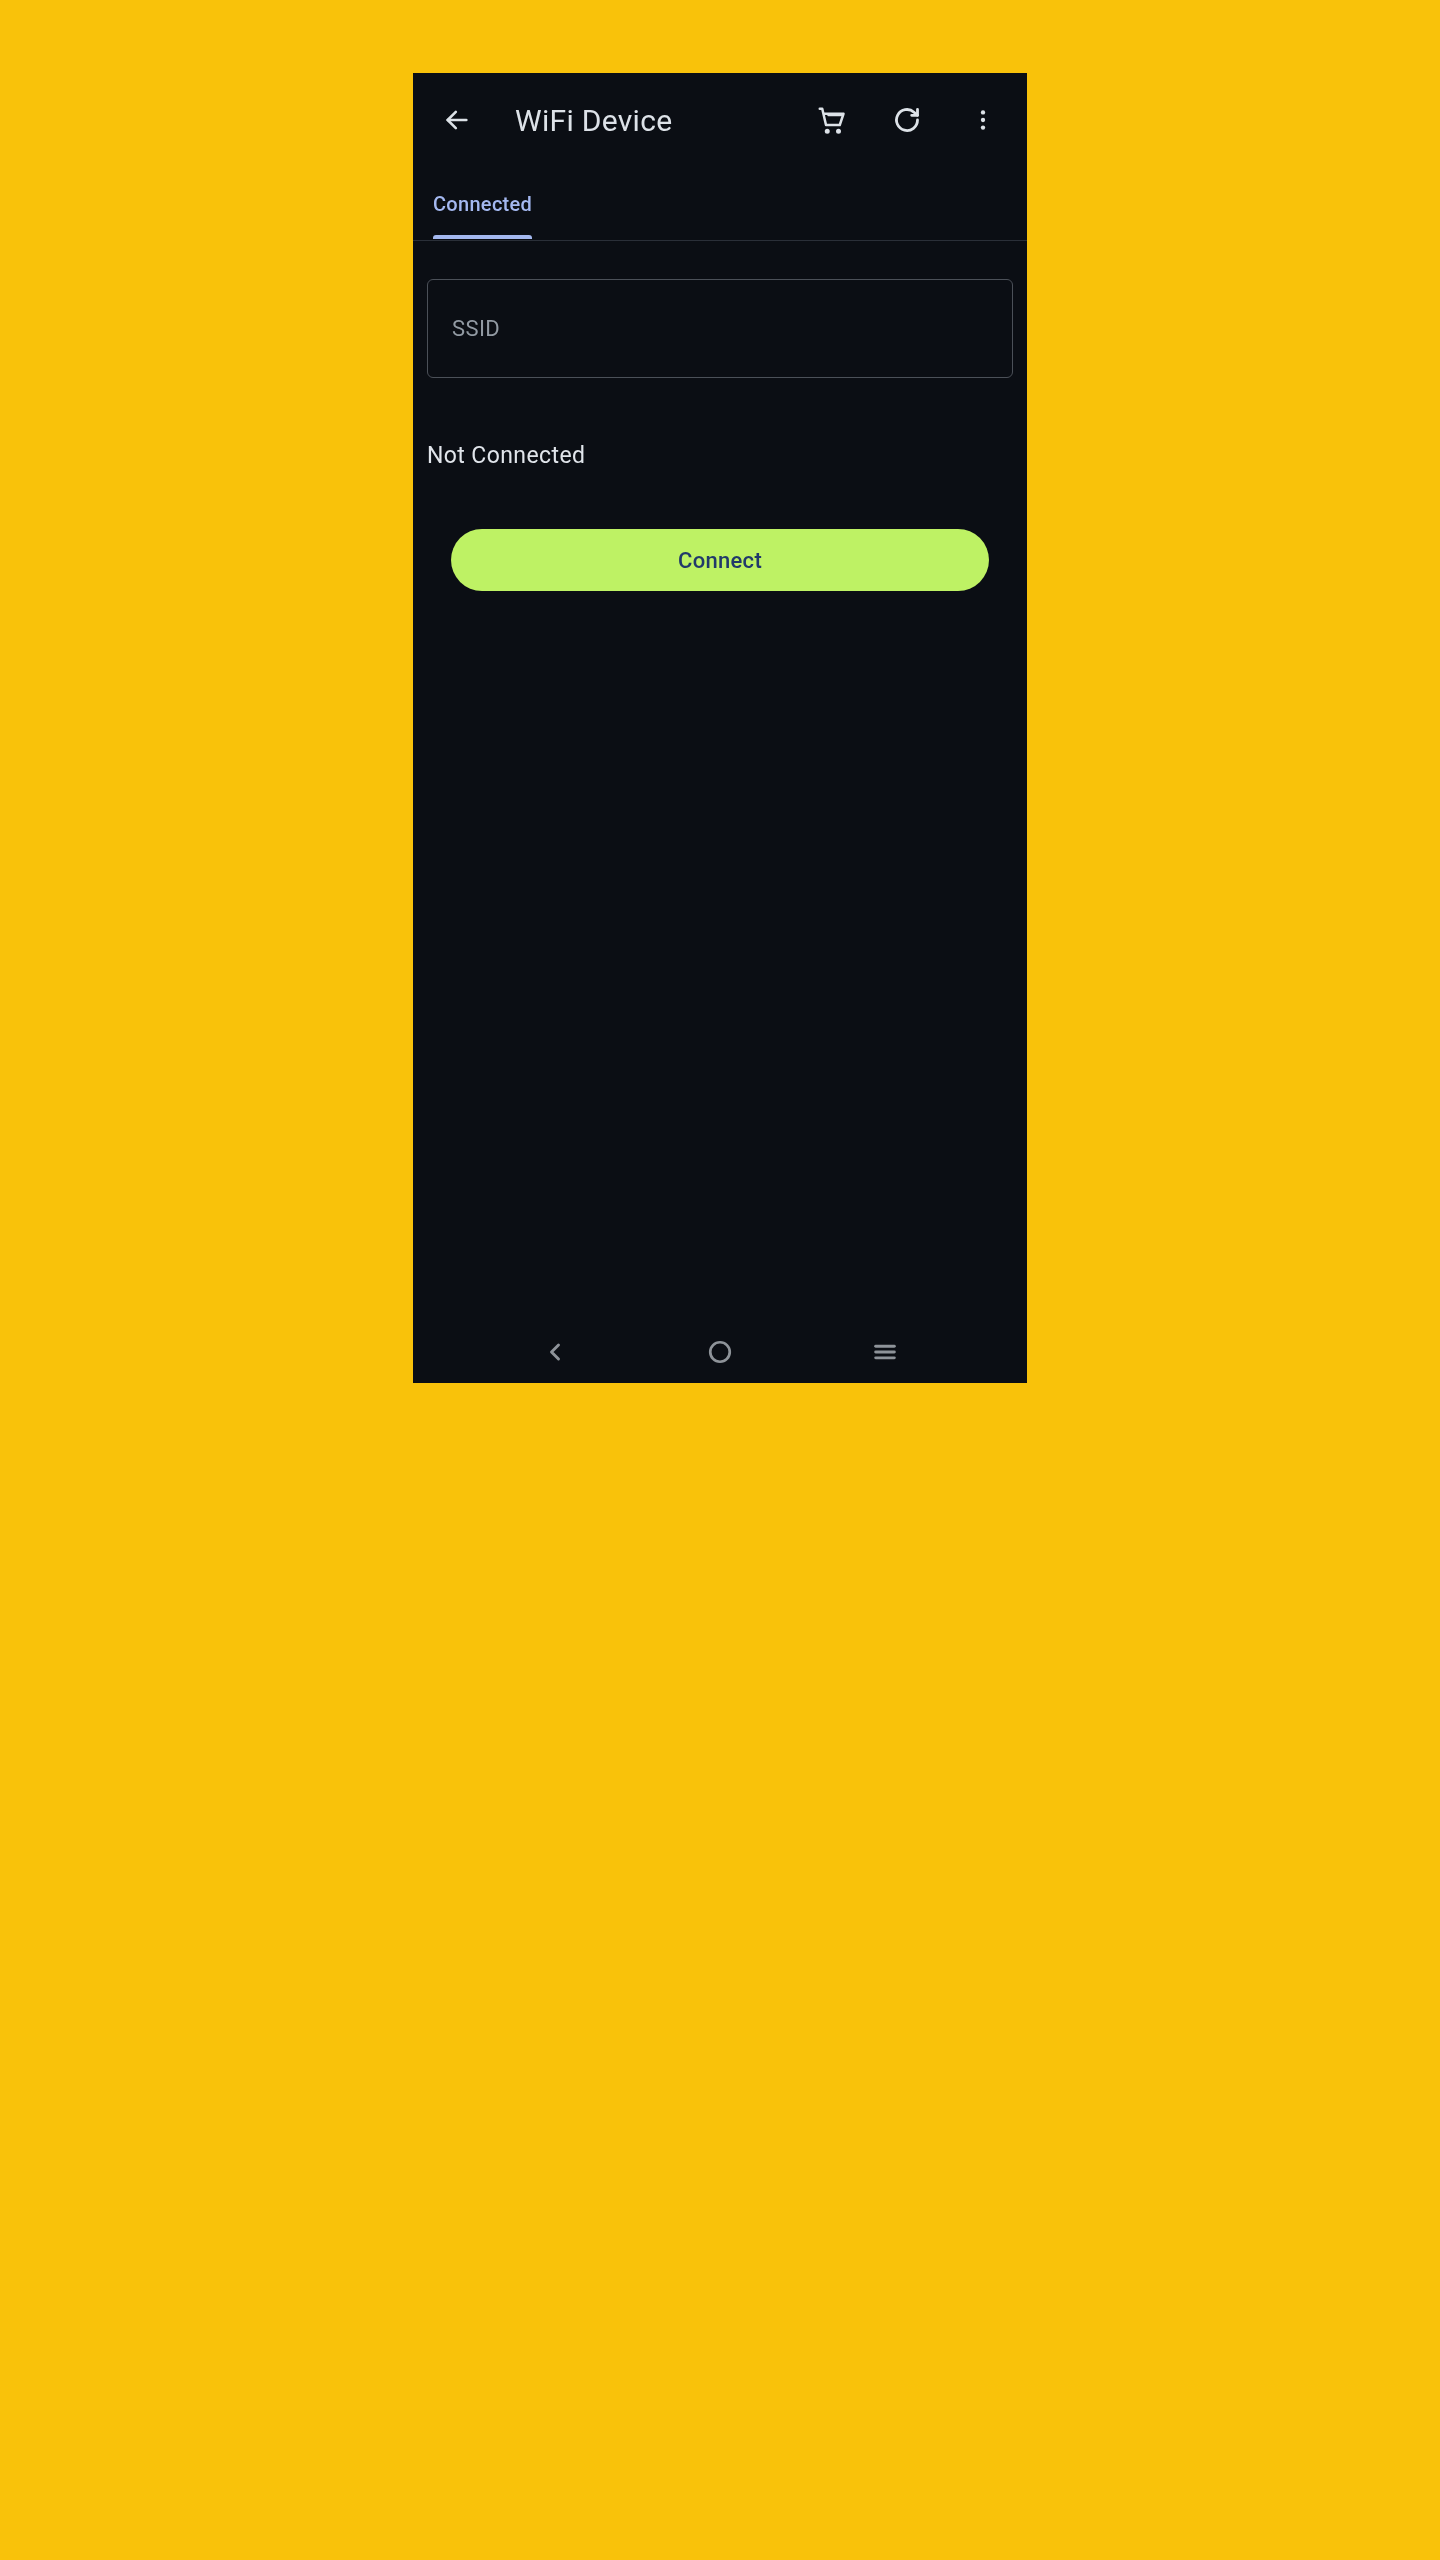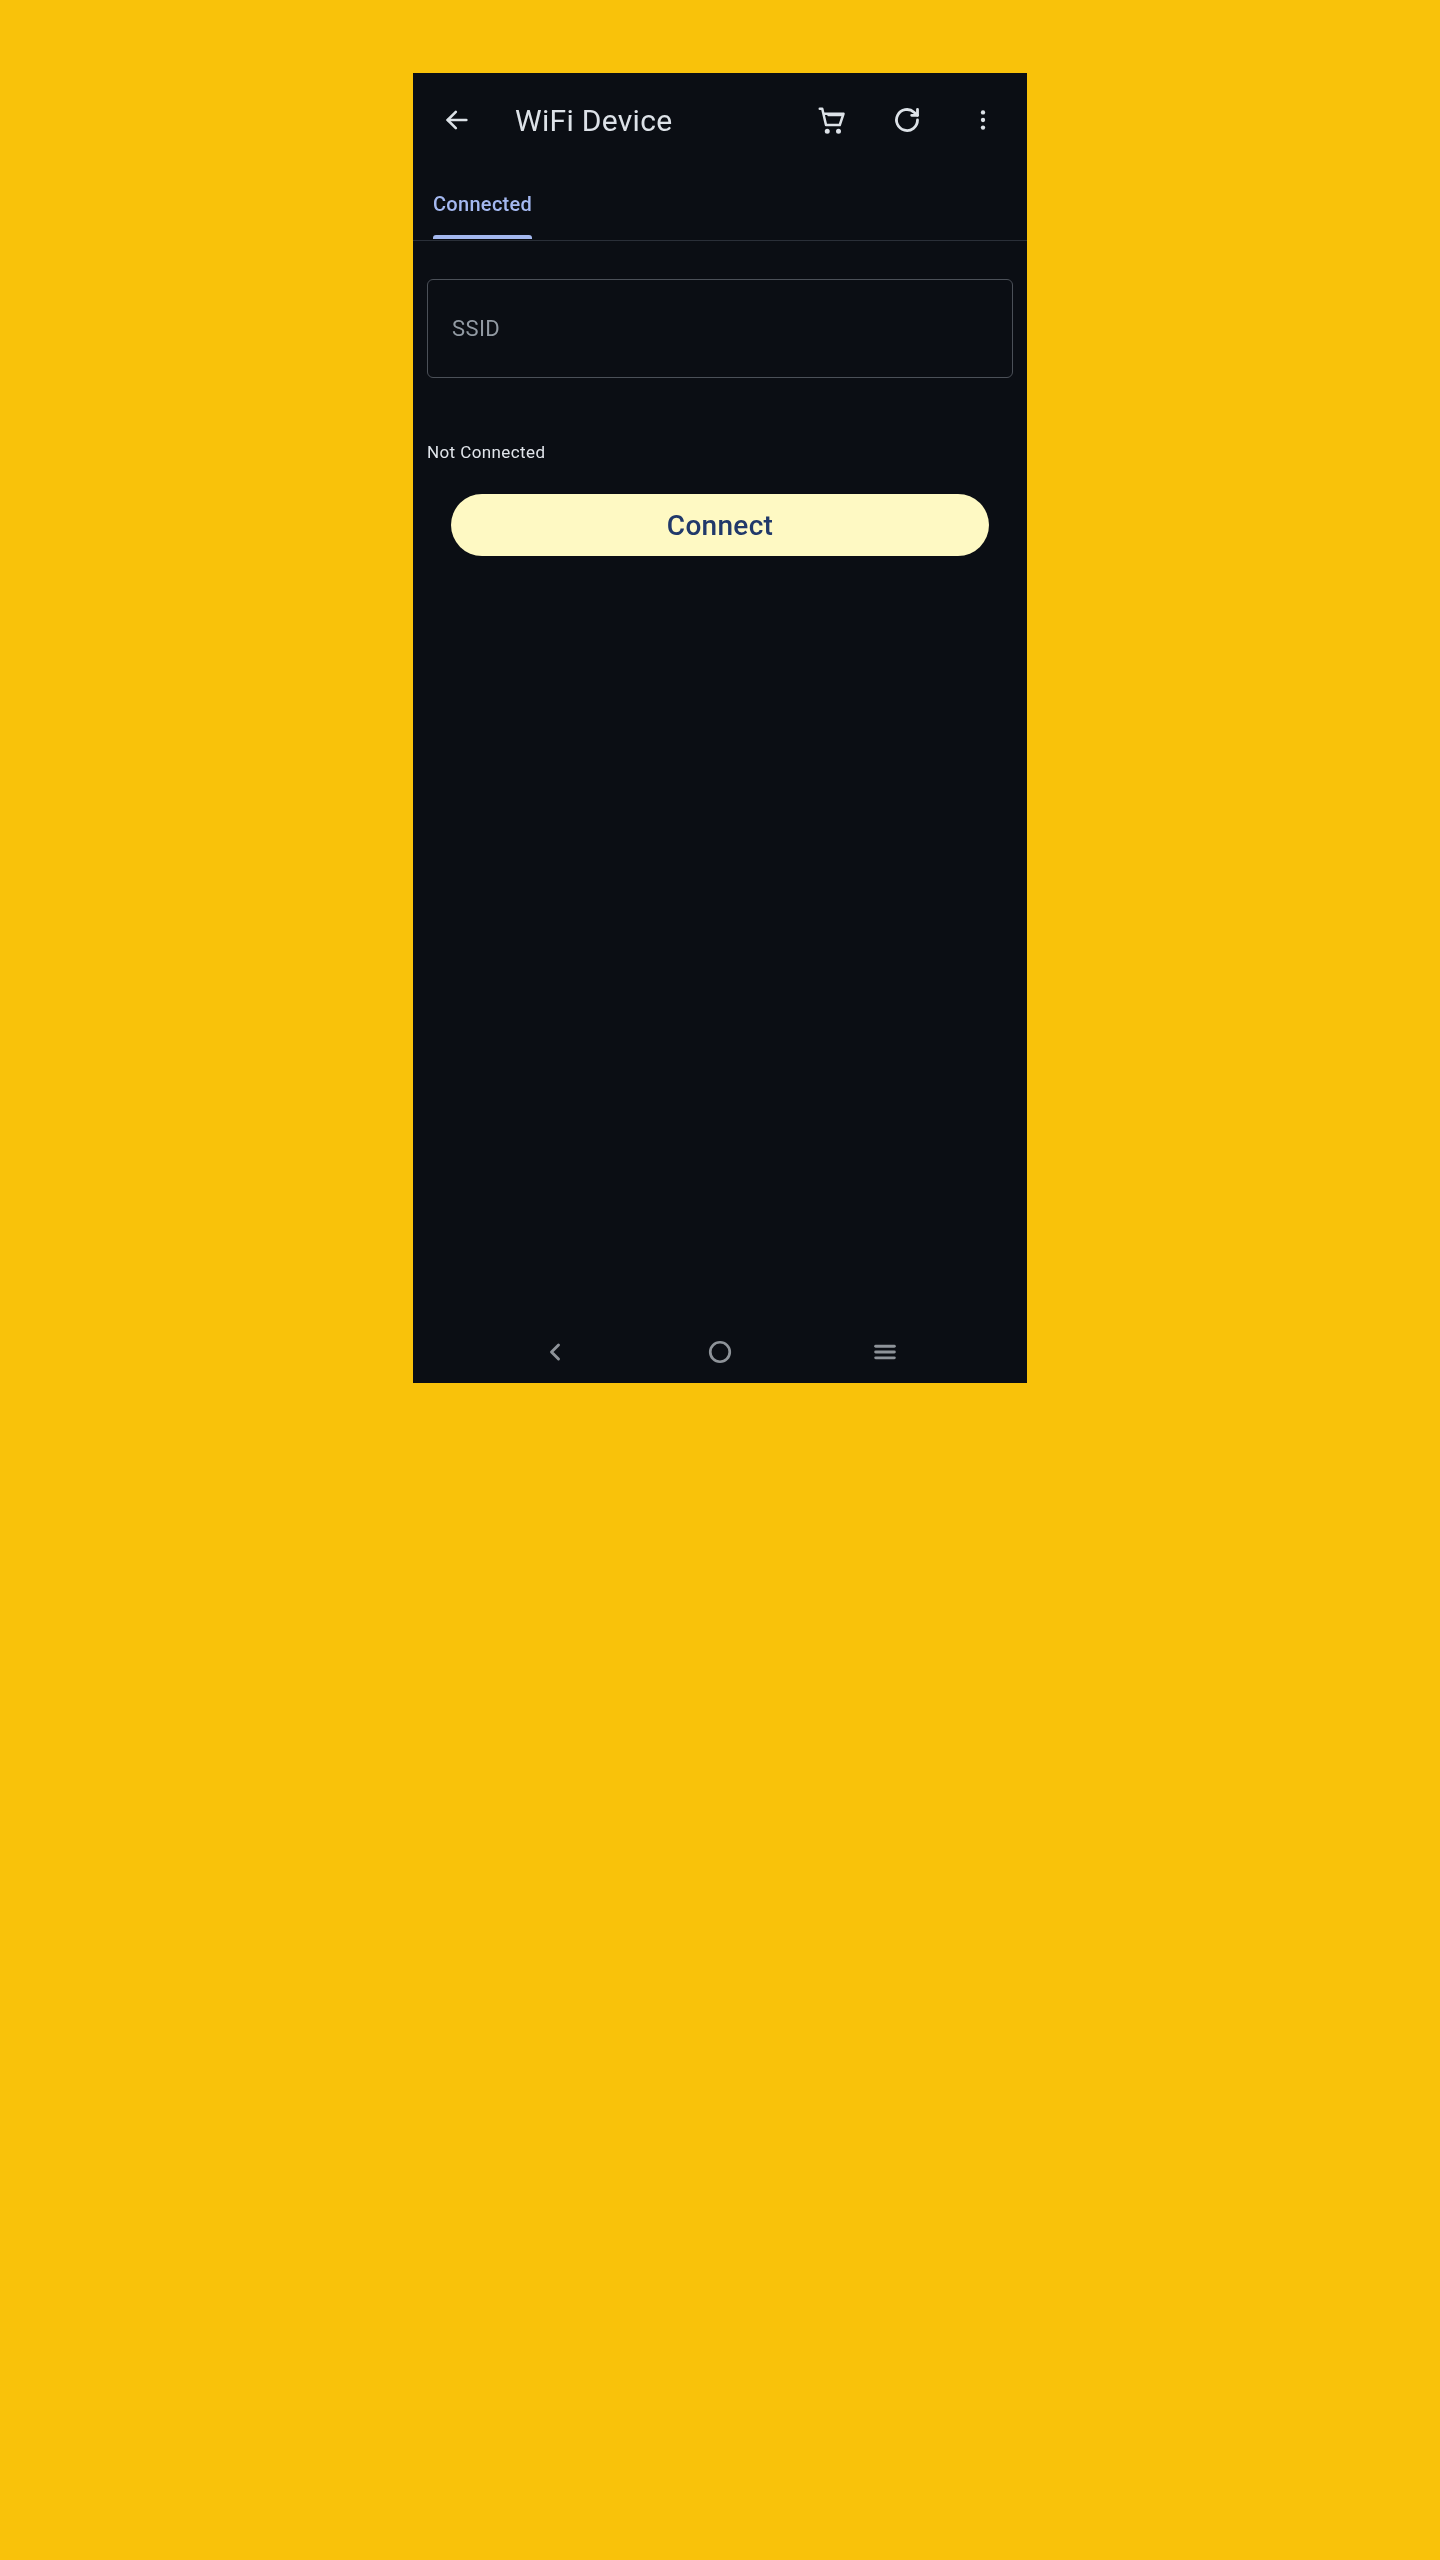--- a/index.html
+++ b/index.html
@@ -109,31 +109,31 @@
       font-size: 22px;
       width: 100%;
       font-family: inherit;
     }
     .input-field::placeholder {
       color: #929aa3;
       letter-spacing: 0.4px;
     }
     .status-text {
       color: #e1e5eb;
-      font-size: 17px;
+      font-size: 23px;
       letter-spacing: 0.4px;
-      margin-bottom: 32px;
+      margin-bottom: 60px;
     }
     .connect-btn {
-      background: #fef9c3;
+      background: #bef264;
       color: #21396a;
       border: none;
       border-radius: 32px;
       height: 62px;
-      font-size: 28px;
+      font-size: 22px;
       font-weight: 500;
       cursor: pointer;
       width: calc(100% - 48px);
       margin: 0 24px;
       display: block;
       letter-spacing: 0.3px;
       font-family: inherit;
     }
     .nav-bar {
       height: 62px;

